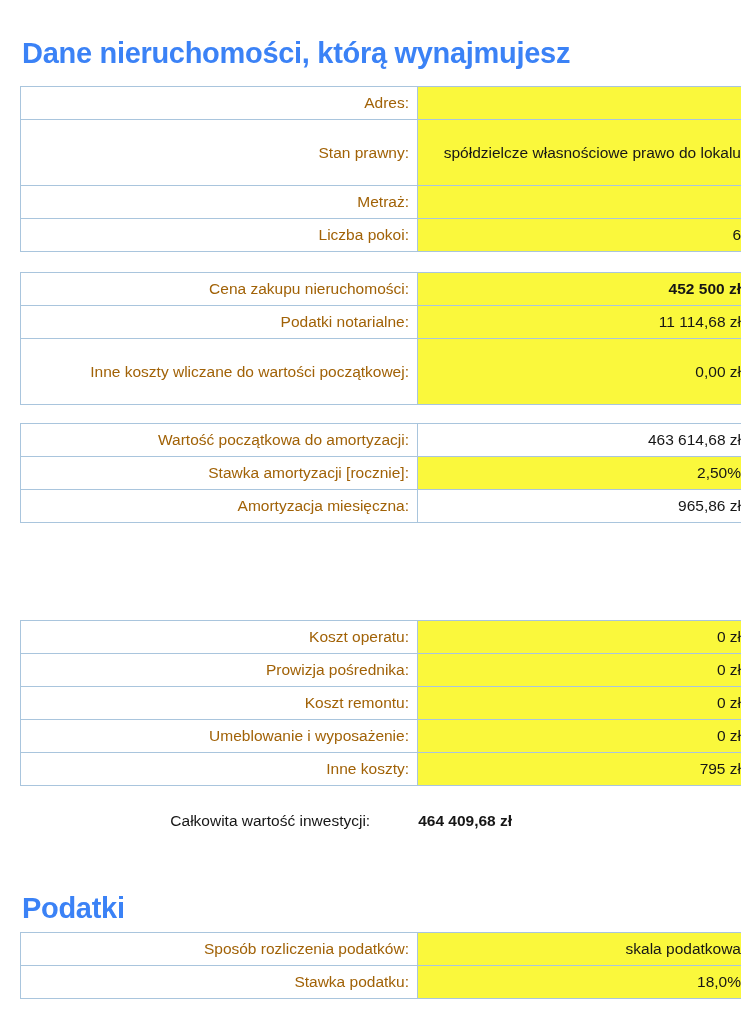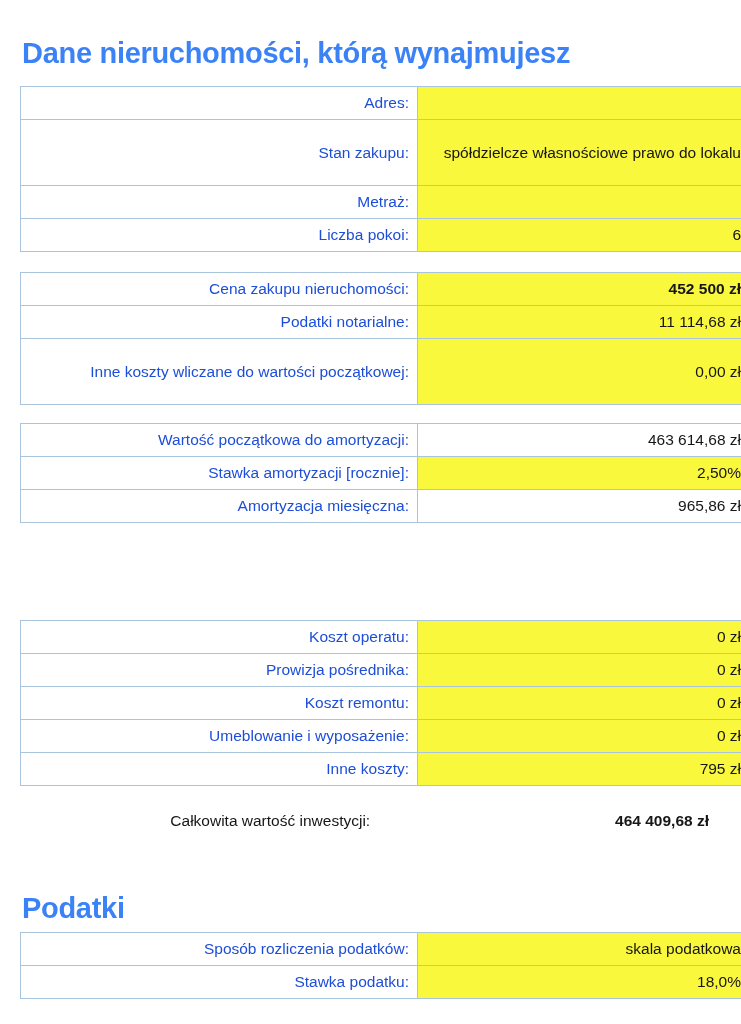--- a/index.html
+++ b/index.html
@@ -49,21 +49,21 @@
   .tbl td {
     border: 1px solid #a9c5dd;
     padding: 0 8px;
     vertical-align: middle;
     line-height: 1.42;
   }
   .tbl td.lbl {
     width: 380px;
     text-align: right;
     background: #ffffff;
-    color: #1d4ed8;
+    color: #a16207;
   }
   .tbl td.val {
     width: 315px;
     text-align: right;
     color: #161616;
   }
   .val.yellow { background: #faf83c; }
   .val.white  { background: #ffffff; }
   .val.left   { text-align: left; }
   .val.bold   { font-weight: bold; }
@@ -92,42 +92,41 @@
   }
   #total-row .t-label {
     width: 380px;
     text-align: right;
     padding-right: 8px;
     box-sizing: border-box;
     color: #161616;
   }
   #total-row .t-value {
     width: 317px;
-    text-align: right;
     padding-right: 8px;
     box-sizing: border-box;
     font-weight: bold;
     color: #161616;
   }
 </style>
 </head>
 <body>
 
 <div class="page">
 
   <h1 class="heading" id="h-main">Dane nieruchomości, którą wynajmujesz</h1>
 
   <table class="tbl" id="tbl-dane">
     <tbody>
         <tr class="r-single">
           <td class="lbl">Adres:</td>
           <td class="val yellow"></td>
         </tr>
         <tr class="r-double">
-          <td class="lbl">Stan zakupu:</td>
+          <td class="lbl">Stan prawny:</td>
           <td class="val yellow left">spółdzielcze własnościowe prawo do lokalu</td>
         </tr>
         <tr class="r-single">
           <td class="lbl">Metraż:</td>
           <td class="val yellow"></td>
         </tr>
         <tr class="r-single">
           <td class="lbl">Liczba pokoi:</td>
           <td class="val yellow">6</td>
         </tr>

